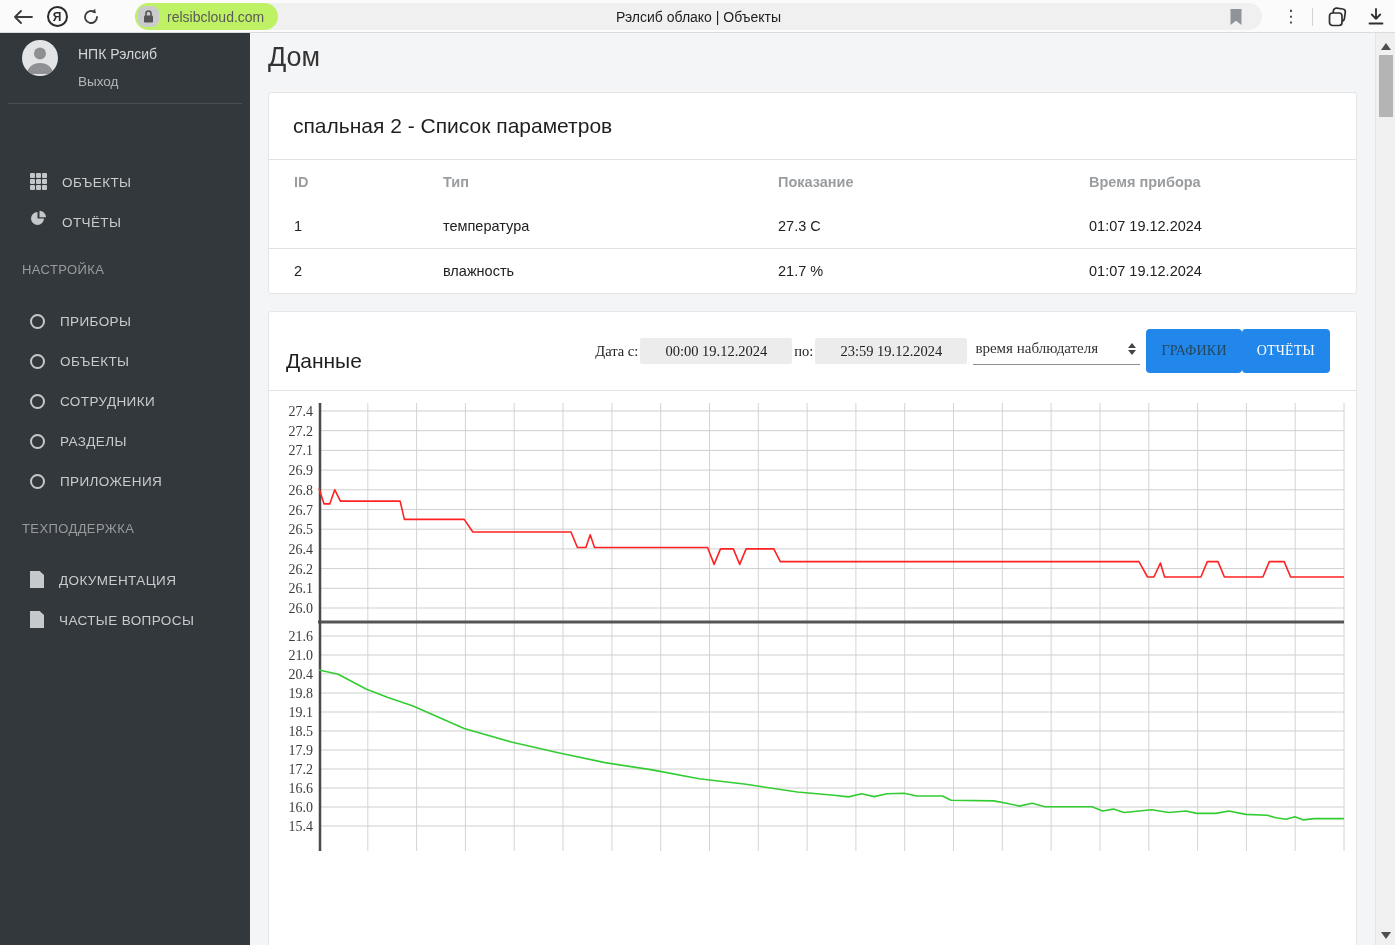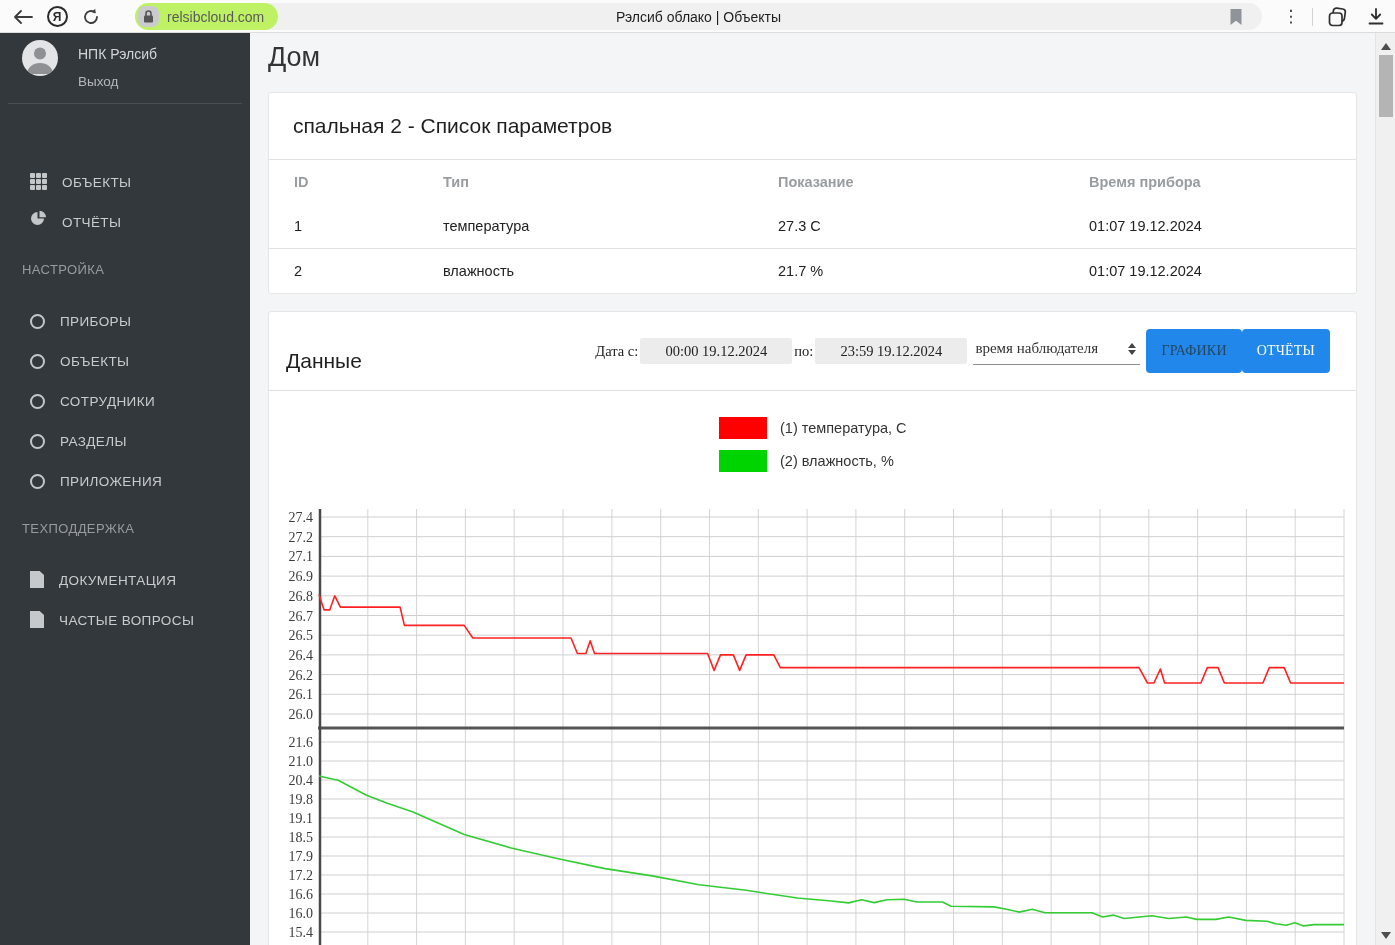--- a/index.html
+++ b/index.html
@@ -294,30 +294,20 @@
             <span class="sel-arrows">
                 <i class="tri-up"></i>
                 <i class="tri-down"></i>
               </span>
           </div>
           <button class="btn btn-graphs">ГРАФИКИ</button>
           <button class="btn btn-export">ОТЧЁТЫ</button>
         </div>
       </div>
 
-      <div class="legend">
-        <div class="legend-row">
-          <span class="swatch" style="background: rgb(255, 0, 0);"></span>
-          <span class="legend-label">(1) температура, C</span>
-        </div>
-        <div class="legend-row">
-          <span class="swatch" style="background: rgb(0, 212, 0);"></span>
-          <span class="legend-label">(2) влажность, %</span>
-        </div>
-      </div>
 
       <div class="chart-wrap">
         <svg width="1070" height="460" viewBox="0 0 1070 460">
             <line x1="85.8" y1="12" x2="85.8" y2="460" stroke="#d4d4d4" stroke-width="1"></line>
             <line x1="134.6" y1="12" x2="134.6" y2="460" stroke="#d4d4d4" stroke-width="1"></line>
             <line x1="183.4" y1="12" x2="183.4" y2="460" stroke="#d4d4d4" stroke-width="1"></line>
             <line x1="232.2" y1="12" x2="232.2" y2="460" stroke="#d4d4d4" stroke-width="1"></line>
             <line x1="281.0" y1="12" x2="281.0" y2="460" stroke="#d4d4d4" stroke-width="1"></line>
             <line x1="329.9" y1="12" x2="329.9" y2="460" stroke="#d4d4d4" stroke-width="1"></line>
             <line x1="378.7" y1="12" x2="378.7" y2="460" stroke="#d4d4d4" stroke-width="1"></line>

